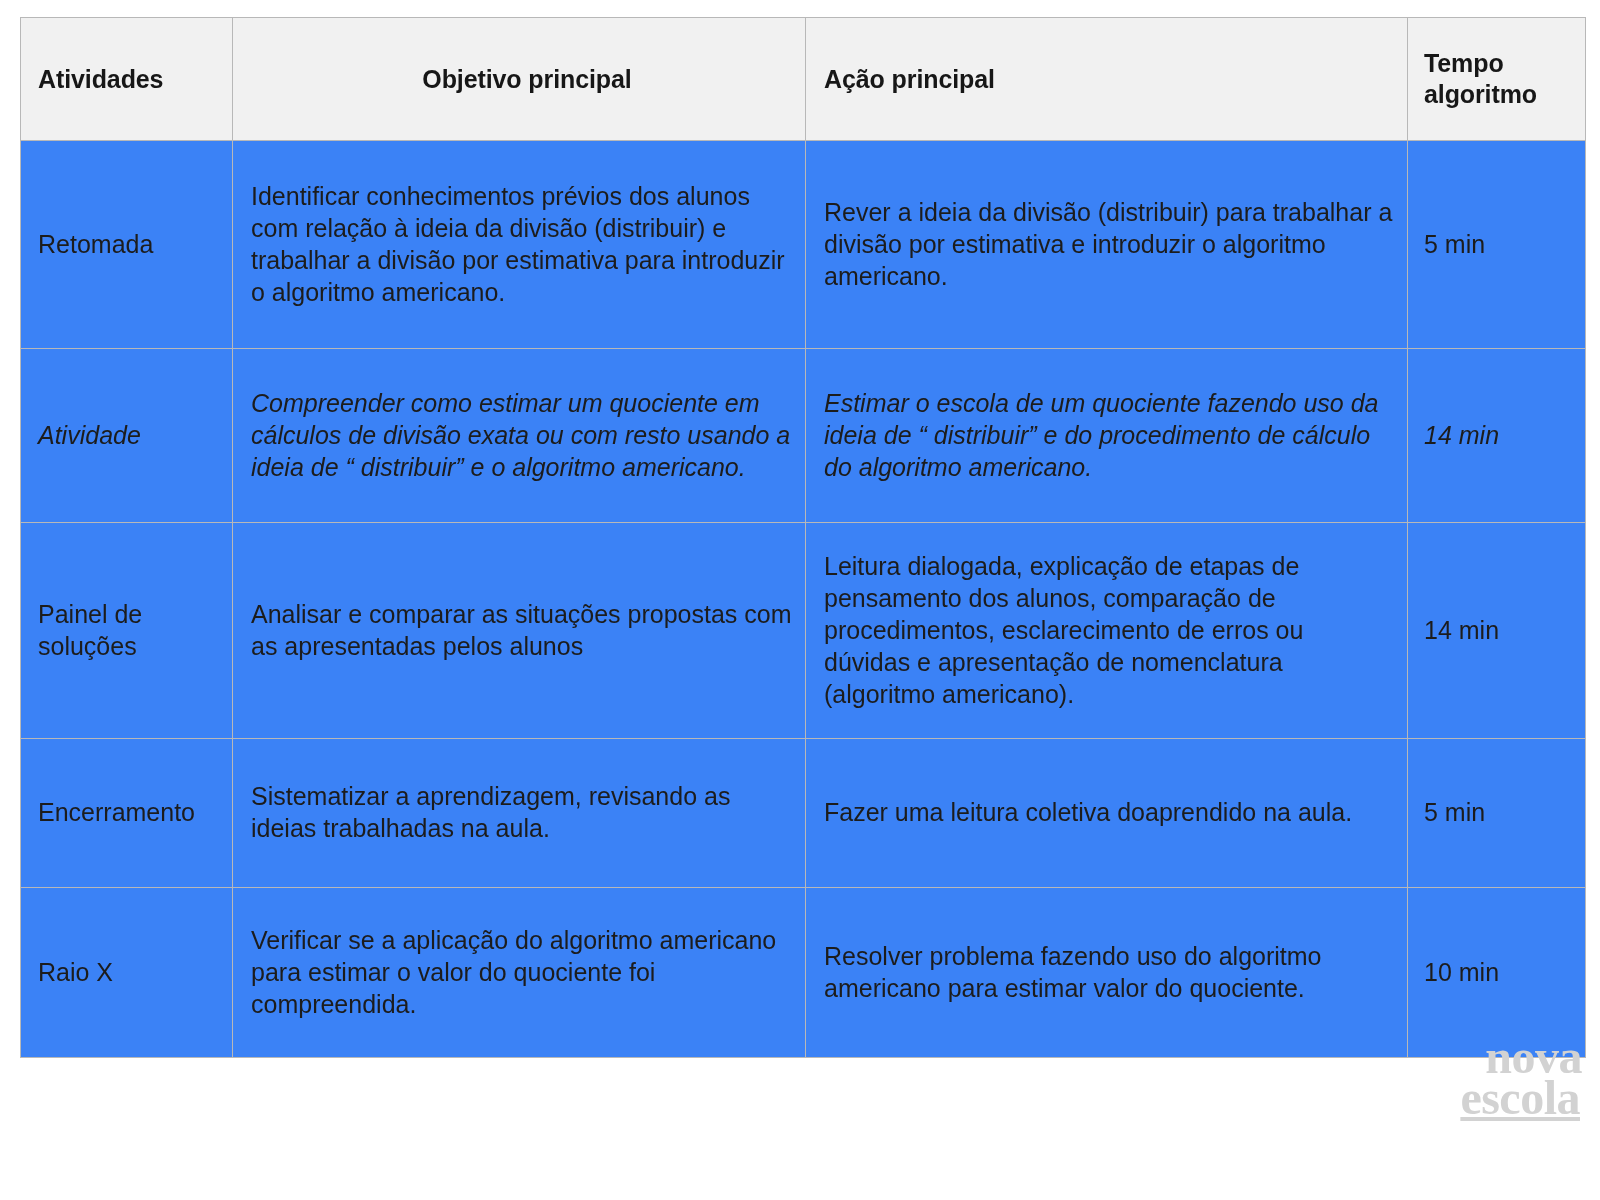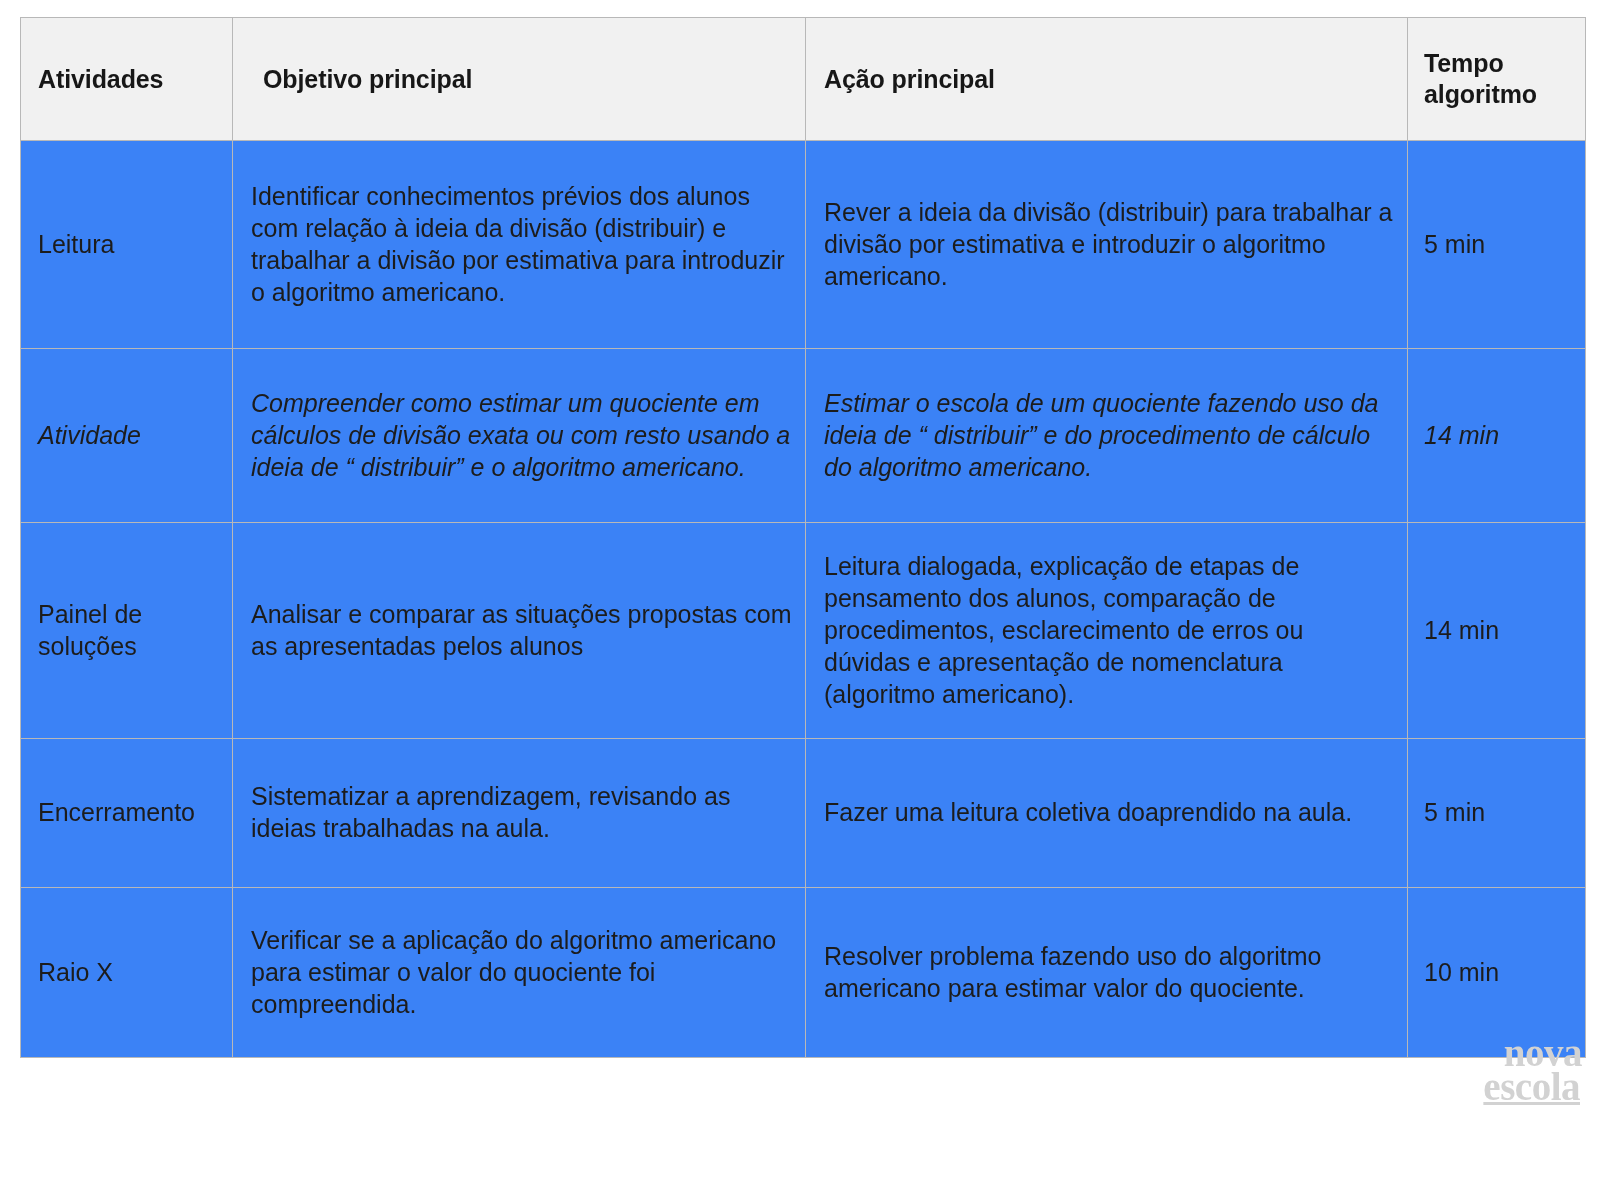--- a/index.html
+++ b/index.html
@@ -52,21 +52,21 @@
     height: 123px;
     padding: 0 14px;
     text-align: left;
     vertical-align: middle;
     font-weight: bold;
     font-size: 25px;
     line-height: 1.23;
     letter-spacing: -0.1px;
     color: #171717;
   }
-  .plan-table thead th.th-objetivo { padding-left: 30px; }
+  .plan-table thead th.th-objetivo { padding-left: 30px; text-align: center; }
   .plan-table thead th.th-acao     { padding-left: 18px; }
   .plan-table thead th.th-tempo    { padding-left: 16px; }
   .plan-table thead th.th-atividades { padding-left: 17px; }
 
   
   .plan-table tbody td {
     padding: 10px 16px 12px 16px;
     font-size: 25px;
     line-height: 1.28;
     font-weight: normal;
@@ -103,21 +103,21 @@
 
   
   .brand-logo {
     position: absolute;
     right: 18px;
     top: 1036px;
     width: 215px;
     text-align: right;
     font-family: "Liberation Serif", serif;
     font-weight: bold;
-    font-size: 39px;
+    font-size: 48px;
     line-height: 0.86;
     color: #d2d2d2;
     letter-spacing: -0.5px;
     user-select: none;
   }
   .brand-logo .logo-line { display: block; }
   .brand-logo .logo-line-2 { padding-right: 2px; text-decoration: underline; }
 </style>
 </head>
 <body>
@@ -145,21 +145,21 @@
         <th class="th-tempo">
           <span class="cell-text">Tempo
 algoritmo</span>
         </th>
       </tr>
     </thead>
     <tbody>
 
       <tr data-row="0">
         <td class="cell-atividade">
-          <span class="cell-text">Leitura</span>
+          <span class="cell-text">Retomada</span>
         </td>
         <td class="cell-objetivo">
           <span class="cell-text">Identificar conhecimentos prévios dos alunos com relação à ideia da divisão (distribuir) e trabalhar a divisão por estimativa para introduzir o algoritmo americano.</span>
         </td>
         <td class="cell-acao">
           <span class="cell-text"> Rever a  ideia da divisão (distribuir) para trabalhar a divisão por estimativa e introduzir o algoritmo americano.</span>
         </td>
         <td class="cell-tempo">
           <span class="cell-text">5 min</span>
         </td>

